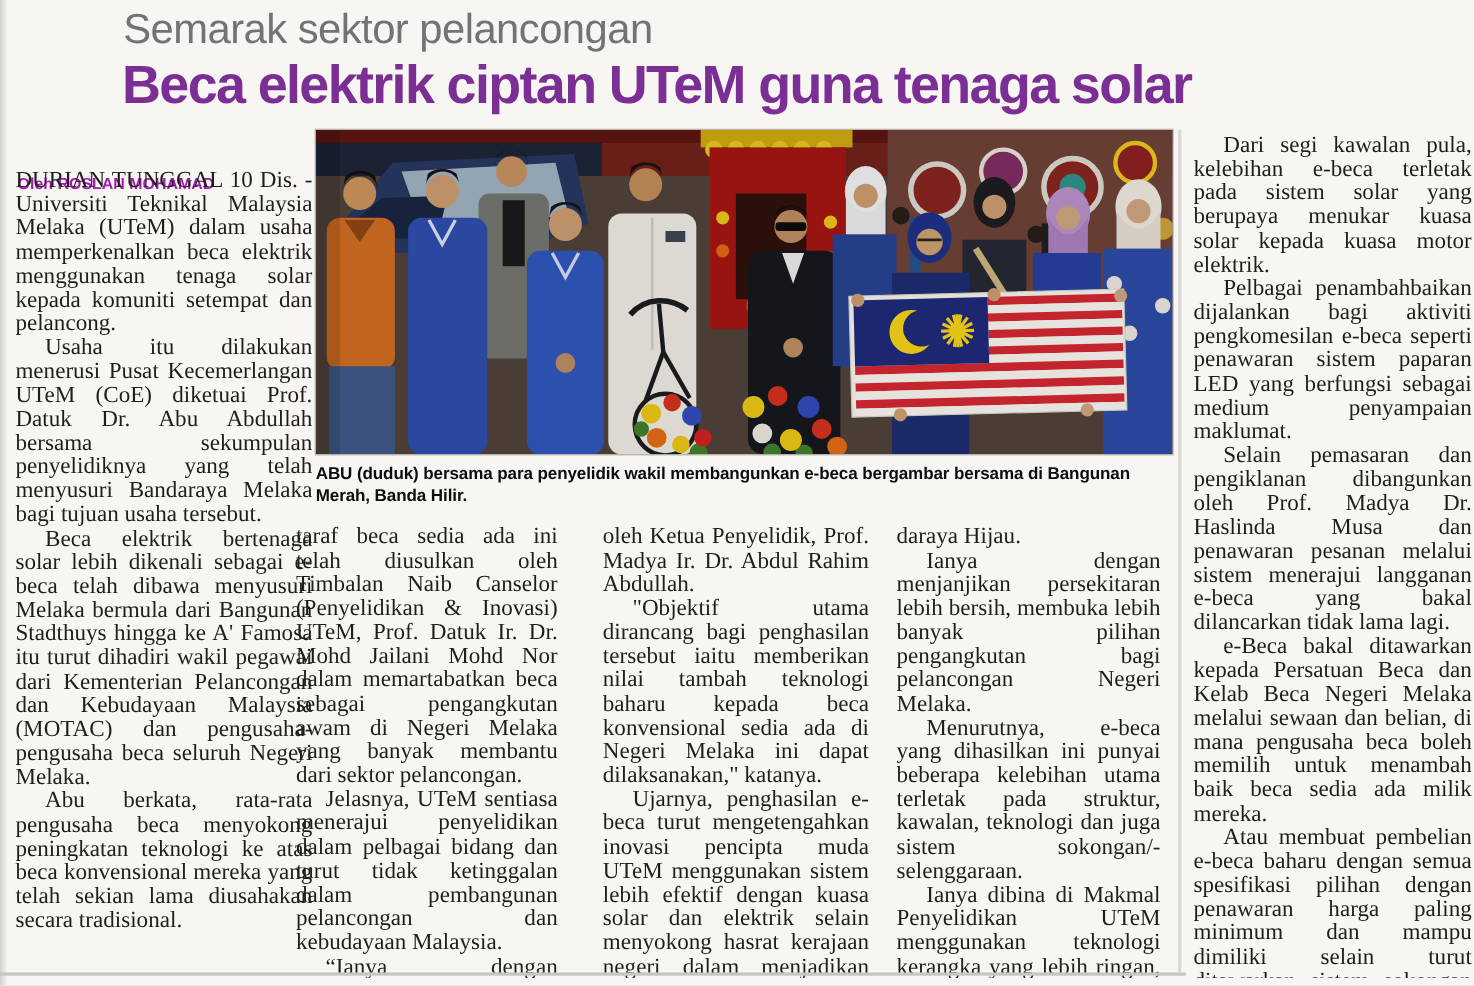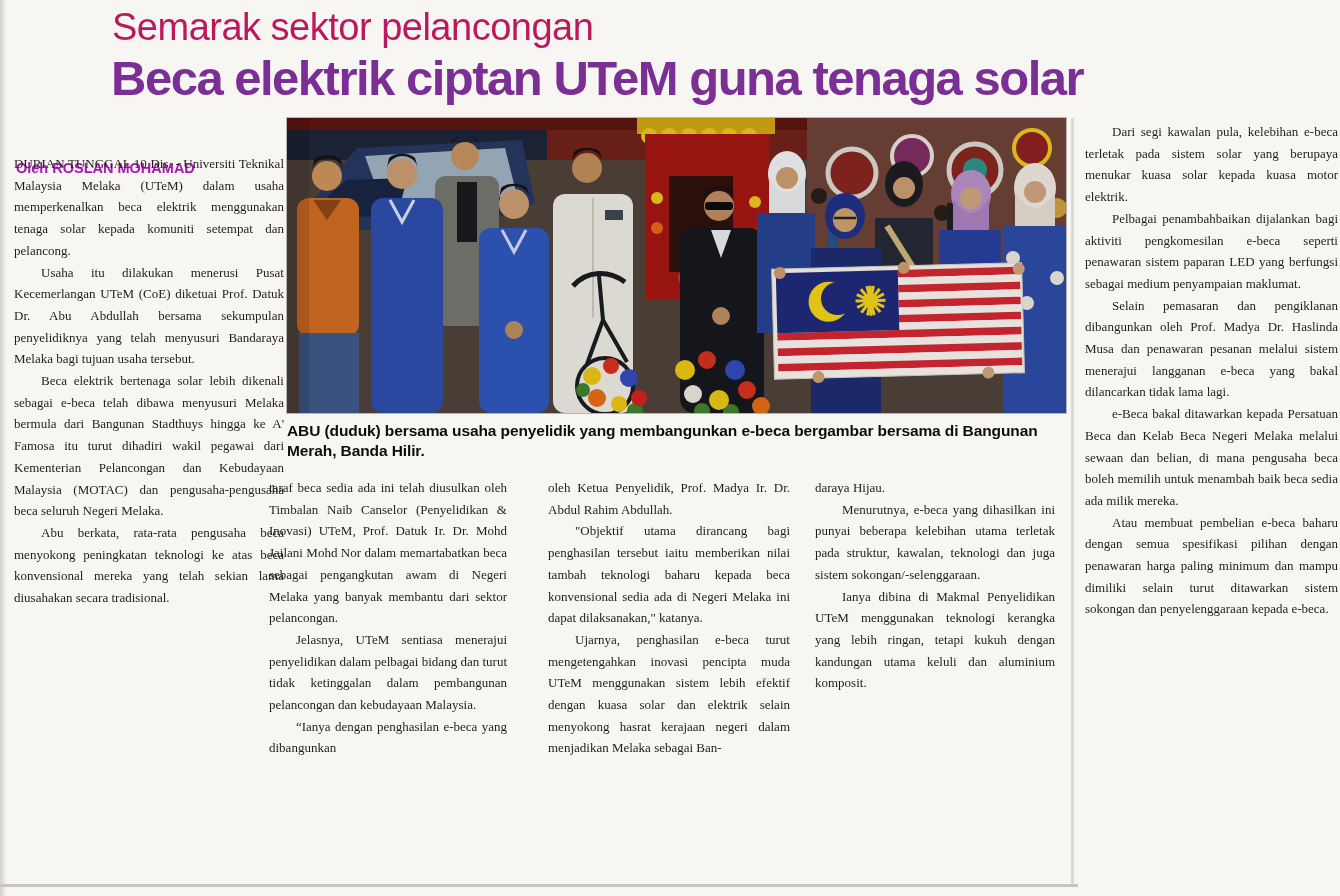--- a/index.html
+++ b/index.html
@@ -1,24 +1,24 @@
 <!DOCTYPE html>
 <html><head>
 <meta charset="utf-8">
 <style>
   html,body{margin:0;padding:0;background:#e9e7e2;}
   .page{position:relative;width:1340px;height:896px;background:#f7f6f2;overflow:hidden;
         font-family:"Liberation Serif",serif;color:#211d19;}
   .kicker{position:absolute;left:112px;top:6px;font-family:"Liberation Sans",sans-serif;
-          font-size:38px;font-weight:400;letter-spacing:-.5px;color:#be185d;white-space:nowrap;}
+          font-size:38px;font-weight:400;letter-spacing:-.5px;color:#737373;white-space:nowrap;}
   .headline{position:absolute;left:111px;top:50px;margin:0;font-family:"Liberation Sans",sans-serif;
           font-size:49px;font-weight:700;letter-spacing:-1.5px;white-space:nowrap;}
   .byline{position:absolute;left:16px;top:121px;font-family:"Liberation Sans",sans-serif;
           font-weight:700;font-size:14.5px;color:#a21caf;margin-top:39px;}
-  .col{position:absolute;text-align:justify;font-size:13px;line-height:21.7px;}
+  .col{position:absolute;text-align:justify;font-size:21px;line-height:21.7px;}
   .col p{margin:0;text-indent:27px;}
   .col p.first{text-indent:0;}
   .stretch{text-align-last:justify;}
   .col1{left:14px;top:153px;width:270px;height:733px;overflow:hidden;}
   .col2{left:269px;top:477px;width:238px;height:412px;overflow:hidden;}
   .col3{left:548px;top:477px;width:242px;height:412px;overflow:hidden;}
   .col4{left:815px;top:477px;width:240px;height:412px;overflow:hidden;}
   .col5{left:1085px;top:121px;width:253px;height:768px;overflow:hidden;}
   .photo{position:absolute;left:287px;top:118px;width:779px;height:295px;margin:0;
          background:#463a31;outline:1px solid #b9b5ae;}
@@ -240,36 +240,37 @@
         <circle cx="432" cy="282" r="10" fill="#e7c414"></circle>
           <circle cx="460" cy="272" r="9" fill="#d2301c"></circle>
         <circle cx="474" cy="288" r="9" fill="#e06a14"></circle>
       </g>
 
       <rect x="0" y="0" width="779" height="295" fill="#2a1f16" opacity="0.07"></rect>
       <rect x="0" y="0" width="22" height="295" fill="#000000" opacity="0.12"></rect>
     </svg>
   </figure>
 
-  <div class="caption">ABU (duduk) bersama usaha penyelidik yang membangunkan e-beca bergambar bersama di Bangunan Merah, Banda Hilir.</div>
+  <div class="caption">ABU (duduk) bersama para penyelidik wakil membangunkan e-beca bergambar bersama di Bangunan Merah, Banda Hilir.</div>
 
   <div class="col col2">
     <p class="first">taraf beca sedia ada ini telah diusulkan oleh Timbalan Naib Canselor (Penyelidikan &amp; Inovasi) UTeM, Prof. Datuk Ir. Dr. Mohd Jailani Mohd Nor dalam memartabatkan beca sebagai pengangkutan awam di Negeri Melaka yang banyak membantu dari sektor pelancongan.</p>
     <p>Jelasnya, UTeM sentiasa menerajui penyelidikan dalam pelbagai bidang dan turut tidak ketinggalan dalam pembangunan pelancongan dan kebudayaan Malaysia.</p>
     <p>“Ianya dengan penghasilan e-beca yang dibangunkan</p>
   </div>
 
   <div class="col col3">
     <p class="first">oleh Ketua Penyelidik, Prof. Madya Ir. Dr. Abdul Rahim Abdullah.</p>
     <p>"Objektif utama dirancang bagi penghasilan tersebut iaitu memberikan nilai tambah teknologi baharu kepada beca konvensional sedia ada di Negeri Melaka ini dapat dilaksanakan," katanya.</p>
     <p>Ujarnya, penghasilan e-beca turut mengetengahkan inovasi pencipta muda UTeM menggunakan sistem lebih efektif dengan kuasa solar dan elektrik selain menyokong hasrat kerajaan negeri dalam menjadikan Melaka sebagai Ban-</p>
   </div>
 
   <div class="col col4">
     <p class="first">daraya Hijau.</p>
+    <p>Ianya dengan menjanjikan persekitaran lebih bersih, membuka lebih banyak pilihan pengangkutan bagi pelancongan Negeri Melaka.</p>
     <p>Menurutnya, e-beca yang dihasilkan ini punyai beberapa kelebihan utama terletak pada struktur, kawalan, teknologi dan juga sistem sokongan/-selenggaraan.</p>
     <p>Ianya dibina di Makmal Penyelidikan UTeM menggunakan teknologi kerangka yang lebih ringan, tetapi kukuh dengan kandungan utama keluli dan aluminium komposit.</p>
   </div>
 
   <div class="col col5">
     <p>Dari segi kawalan pula, kelebihan e-beca terletak pada sistem solar yang berupaya menukar kuasa solar kepada kuasa motor elektrik.</p>
     <p>Pelbagai penambahbaikan dijalankan bagi aktiviti pengkomesilan e-beca seperti penawaran sistem paparan LED yang berfungsi sebagai medium penyampaian maklumat.</p>
     <p>Selain pemasaran dan pengiklanan dibangunkan oleh Prof. Madya Dr. Haslinda Musa dan penawaran pesanan melalui sistem menerajui langganan e-beca yang bakal dilancarkan tidak lama lagi.</p>
     <p>e-Beca bakal ditawarkan kepada Persatuan Beca dan Kelab Beca Negeri Melaka melalui sewaan dan belian, di mana pengusaha beca boleh memilih untuk menambah baik beca sedia ada milik mereka.</p>
     <p>Atau membuat pembelian e-beca baharu dengan semua spesifikasi pilihan dengan penawaran harga paling minimum dan mampu dimiliki selain turut ditawarkan sistem sokongan dan penyelenggaraan kepada e-beca.</p>

